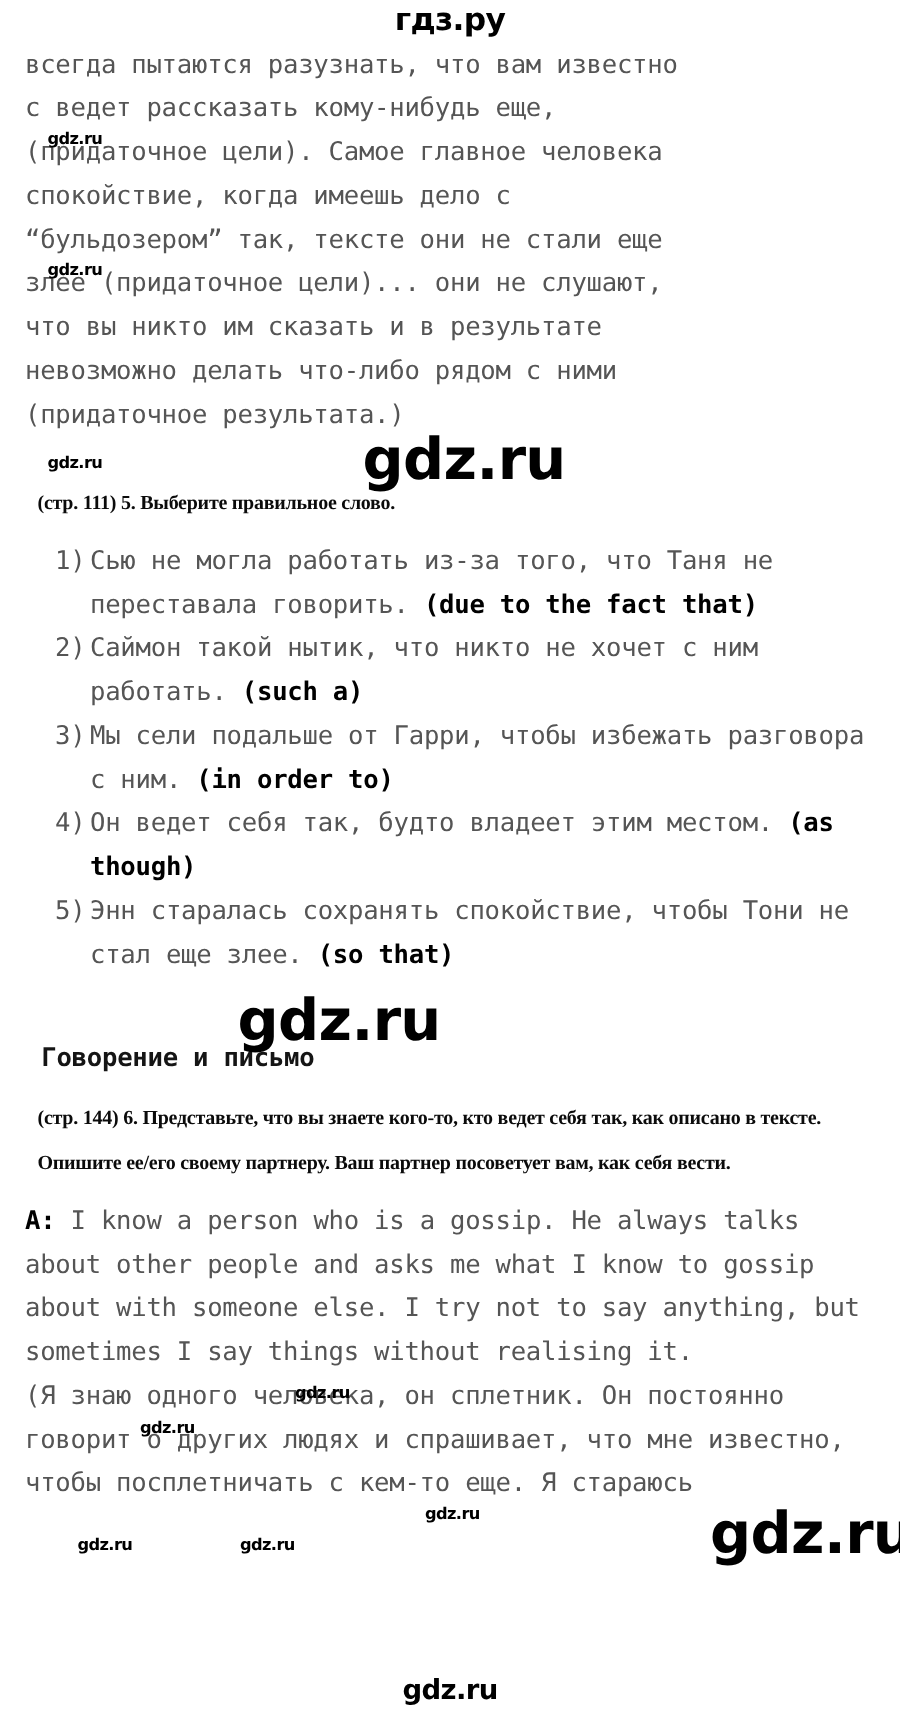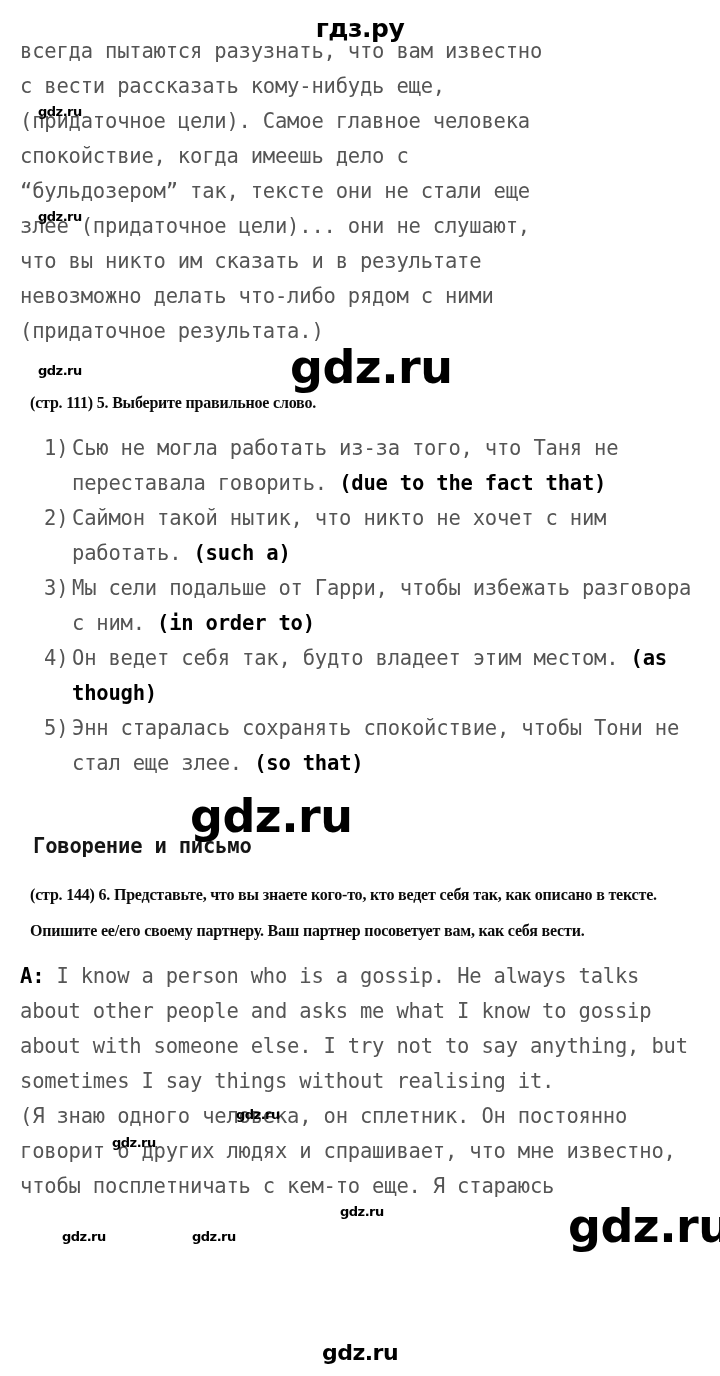--- a/index.html
+++ b/index.html
@@ -13,21 +13,21 @@
     height: 1376px;
     position: relative;
     overflow: hidden;
     font-family: "DejaVu Sans Mono", "Liberation Mono", monospace;
     color: #4a4a4a;
   }
 
   
   .site-header {
     position: absolute;
-    top: 13px;
+    top: 0;
     left: 0;
     width: 720px;
     height: 34px;
     text-align: center;
   }
   .site-header .logo {
     display: inline-block;
     font-family: "DejaVu Sans", "Liberation Sans", sans-serif;
     font-weight: bold;
     font-size: 25px;
@@ -155,21 +155,21 @@
 <body>
 
 <div class="site-header">
   <span class="logo">гдз.ру</span>
 </div>
 
 <div class="page">
 
   <div class="block">
     <p class="para">всегда пытаются разузнать, что вам известно</p>
-    <p class="para">с вести рассказать кому-нибудь еще,</p>
+    <p class="para">с ведет рассказать кому-нибудь еще,</p>
     <p class="para">(придаточное цели). Самое главное человека</p>
     <p class="para">спокойствие, когда имеешь дело с</p>
     <p class="para">“бульдозером” так, тексте они не стали еще</p>
     <p class="para">злее (придаточное цели)... они не слушают,</p>
     <p class="para">что вы никто им сказать и в результате</p>
     <p class="para">невозможно делать что-либо рядом с ними</p>
     <p class="para">(придаточное результата.)</p>
   </div>
 
   <div class="spacer-md"></div>

